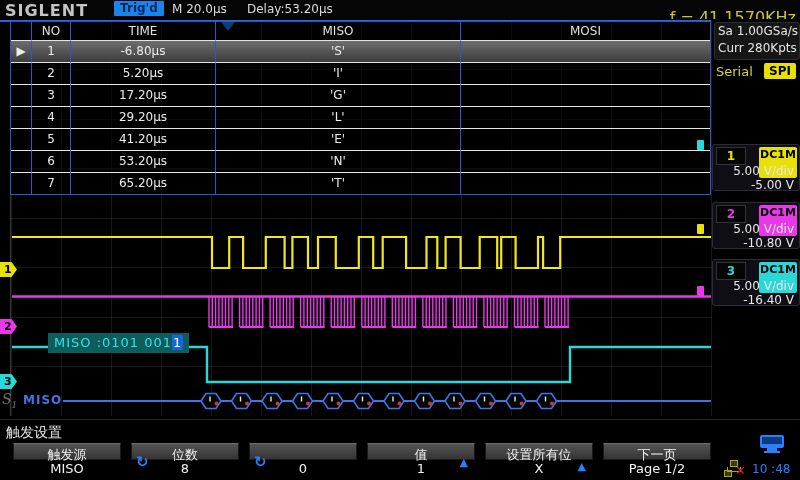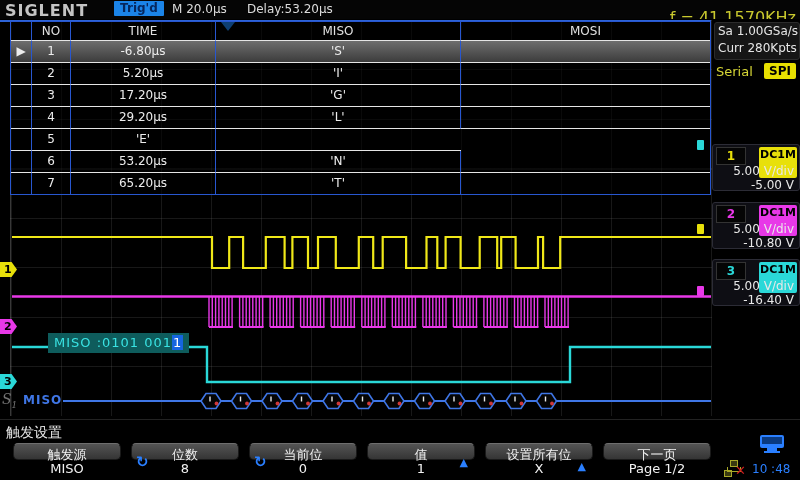--- a/index.html
+++ b/index.html
@@ -67,21 +67,21 @@
          font-size:12px;font-weight:bold;text-align:center;line-height:16px;}
   .chcoup{position:absolute;right:2px;top:2px;width:38px;height:31px;color:#000;font-size:11px;font-weight:bold;
           text-align:center;line-height:16px;border-radius:2px;}
   .chscale{position:absolute;right:5px;top:19px;font-size:12px;color:#e8e8e8;}
   .choff{position:absolute;right:5px;top:33px;font-size:12px;color:#e8e8e8;}
   .c1{color:#e8e00a;} .c2{color:#e838e8;} .c3{color:#2ad8d8;}
   .b1{background:#e8e00a;} .b2{background:#e838e8;} .b3{background:#2ad8d8;}
   
   #footer{position:absolute;left:0;top:419px;width:800px;height:61px;background:#000;border-top:1px solid #222;}
   #menutitle{position:absolute;left:6px;top:4px;font-size:14px;color:#e8e8e8;}
-  .mbtn{position:absolute;top:23px;width:108px;height:17px;border-radius:5px;
+  .mbtn{position:absolute;top:23px;width:108px;height:17px;border-radius:0;
         background:linear-gradient(#545454,#353535);border:1px solid #1a1a1a;border-top-color:#6e6e6e;box-sizing:border-box;}
   .mbtn .l1{position:absolute;left:0;right:0;top:2px;text-align:center;font-size:13px;color:#f2f2f2;}
   .mbtn .l2{position:absolute;left:0;right:0;top:17px;text-align:center;font-size:13px;color:#f2f2f2;}
   .knob{position:absolute;left:4px;top:9px;color:#2a7fff;font-size:15px;font-weight:bold;}
   .uarr{position:absolute;right:6px;top:12px;color:#2a7fff;font-size:11px;}
   #statusclus{position:absolute;left:718px;top:0;width:82px;height:61px;}
   #pcicon{position:absolute;left:42px;top:15px;width:26px;height:19px;}
   #pcscreen{position:absolute;left:0;top:0;width:24px;height:13px;background:#2a7fff;border-radius:2px;}
   #pcscreen i{position:absolute;left:2px;top:2px;width:20px;height:7px;background:#0a3a80;display:block;}
   #pcbase{position:absolute;left:7px;top:13px;width:10px;height:3px;background:#2a7fff;}
@@ -186,20 +186,21 @@
       <div class="trow">
         <div></div>
         <div>4</div>
         <div>29.20μs</div>
         <div>'L'</div>
         <div></div>
       </div>
       <div class="trow">
         <div></div>
         <div>5</div>
+        <div>41.20μs</div>
         <div>'E'</div>
         <div></div>
       </div>
       <div class="trow">
         <div></div>
         <div>6</div>
         <div>53.20μs</div>
         <div>'N'</div>
         <div></div>
       </div>
@@ -263,21 +264,20 @@
       <div class="l1">触发源</div>
       <div class="l2">MISO</div>
     </div>
     <div class="mbtn" style="left:131px;">
       <span class="knob">↻</span>
       <div class="l1">位数</div>
       <div class="l2">8</div>
     </div>
     <div class="mbtn" style="left:249px;">
       <span class="knob">↻</span>
-      <div class="l1">当前位</div>
       <div class="l2">0</div>
     </div>
     <div class="mbtn" style="left:367px;">
       <div class="l1">值</div>
       <div class="l2">1</div>
       <span class="uarr">▲</span>
     </div>
     <div class="mbtn" style="left:485px;">
       <div class="l1">设置所有位</div>
       <div class="l2">X</div>

